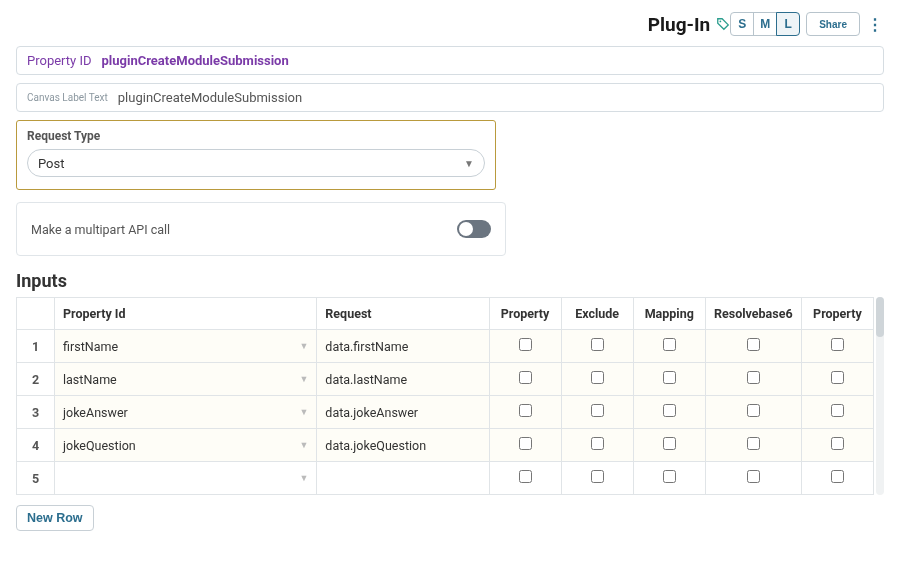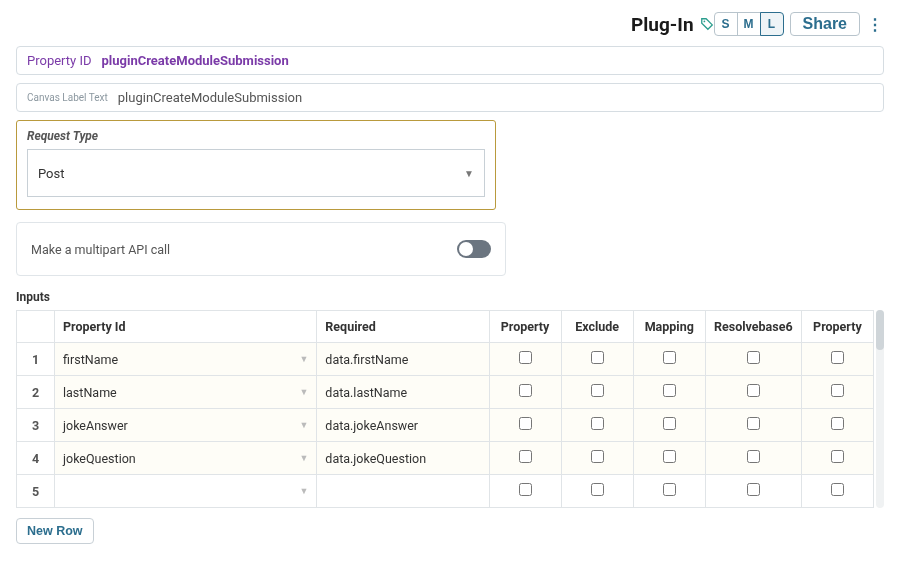--- a/index.html
+++ b/index.html
@@ -9,37 +9,37 @@
 .title-wrap { display: flex; align-items: center; gap: 6px; }
 .title { font-size: 19px; font-weight: 700; color: #1a1a1a; }
 .tag-icon { width: 14px; height: 14px; display:inline-flex; }
 .header-controls { display: flex; align-items: center; gap: 6px; }
 .size-group { display: flex; }
 .size-btn { width: 24px; height: 24px; border: 1px solid #b8c4cc; background: #fff; color: #2c6e8e; font-size: 12px; font-weight:600; cursor: pointer; display:flex; align-items:center; justify-content:center; }
 .size-btn:first-child { border-radius: 4px 0 0 4px; }
 .size-btn:last-child { border-radius: 0 4px 4px 0; }
 .size-btn.active { background: #eef4f7; border-color:#2c6e8e; color:#2c6e8e; position:relative; z-index:1;}
 .size-btn + .size-btn { margin-left:-1px; }
-.share-btn { height: 24px; padding: 0 12px; border: 1px solid #b8c4cc; background: #fff; color: #2c6e8e; font-size: 16px; font-weight:600; border-radius: 4px; cursor: pointer; }
+.share-btn { height: 24px; padding: 0 12px; border: 1px solid #b8c4cc; background: #fff; color: #2c6e8e; font-size: 10px; font-weight:600; border-radius: 4px; cursor: pointer; }
 .menu-dots { width: 18px; height: 24px; display:flex; align-items:center; justify-content:center; color:#2c6e8e; font-size:16px; cursor:pointer; font-weight:bold;}
 .field-bar { border: 1px solid #d6dde2; border-radius: 4px; padding: 6px 10px; display: flex; align-items: center; gap: 10px; margin-bottom: 8px; }
 .field-bar.prop .label { color: #7b3ba8; font-size: 13px; }
 .field-bar.prop .value { color: #7b3ba8; font-weight:700; font-size: 13px; }
 .field-bar.canvas .label { color: #8c98a0; font-size: 10px; }
 .field-bar.canvas .value { color: #555; font-size: 13px; }
 .request-box { border: 1.5px solid #b99a3d; border-radius: 3px; padding: 8px 10px 12px 10px; margin-bottom: 12px; width: 480px; }
-.request-label { font-size: 12px; font-weight: 700; color: #555; margin-bottom: 6px; font-style: italic; }
-.dropdown { width: 100%; height: 48px; border: 1px solid #c8d0d6; border-radius: 0; background: #fff; padding: 3px 10px; display: flex; align-items: center; justify-content: space-between; cursor: pointer; font-size: 13px; color: #333; }
+.request-label { font-size: 12px; font-weight: 700; color: #555; margin-bottom: 6px; }
+.dropdown { width: 100%; height: 28px; border: 1px solid #c8d0d6; border-radius: 14px; background: #fff; padding: 3px 10px; display: flex; align-items: center; justify-content: space-between; cursor: pointer; font-size: 13px; color: #333; }
 .dropdown-caret { color: #777; font-size: 10px; }
 .toggle-panel { border: 1px solid #e0e5e9; border-radius: 4px; padding: 12px 14px; width: 490px; margin-bottom: 14px; }
 .toggle-row { display: flex; align-items: center; justify-content: space-between; height: 28px; }
 .toggle-row-label { font-size: 12.5px; color: #555; }
 .toggle { width: 34px; height: 18px; background: #6b7580; border-radius: 9px; position: relative; cursor: pointer; }
 .toggle::after { content: ""; position: absolute; width: 14px; height: 14px; background: #fff; border-radius: 50%; top: 2px; left: 2px; }
-.inputs-label { font-size: 12px; font-weight: 700; color: #333; margin-bottom: 6px; }
+.inputs-label { font-size: 18px; font-weight: 700; color: #333; margin-bottom: 6px; }
 .table-wrap { display:flex; }
 .table-scroll { overflow-x:auto; flex:1;}
 .scrollbar-track { width:8px; background:#f0f2f3; border-radius:4px; margin-left:2px;}
 .scrollbar-thumb{ width:8px; height:40px; background:#cfd5d9; border-radius:4px;}
 table { border-collapse: collapse; width: 100%; table-layout: fixed; }
 th, td { border: 1px solid #e0e4e7; padding: 8px; font-size: 12.5px; text-align: left; color: #333; background:#fff;}
 th { font-weight: 700; color: #333; background:#fff; }
 .col-num { width: 38px; text-align: center; font-weight:700; color:#555;}
 .col-prop { width: 262px; }
 .col-map { width: 172px; }
@@ -105,21 +105,21 @@
 
   <div class="inputs-label">Inputs</div>
 
   <div class="table-wrap">
   <div class="table-scroll">
   <table>
     <thead>
       <tr>
         <th class="col-num"></th>
         <th class="col-prop">Property Id</th>
-        <th class="col-map">Required</th>
+        <th class="col-map">Request</th>
         <th class="col-chk">Property</th>
         <th class="col-chk">Exclude</th>
         <th class="col-chk">Mapping</th>
         <th class="col-chk" style="width:96px">Resolvebase6</th>
         <th class="col-chk">Property</th>
       </tr>
     </thead>
     <tbody id="tbody">
             <tr class="row-hl">
               <td class="col-num">1</td>

